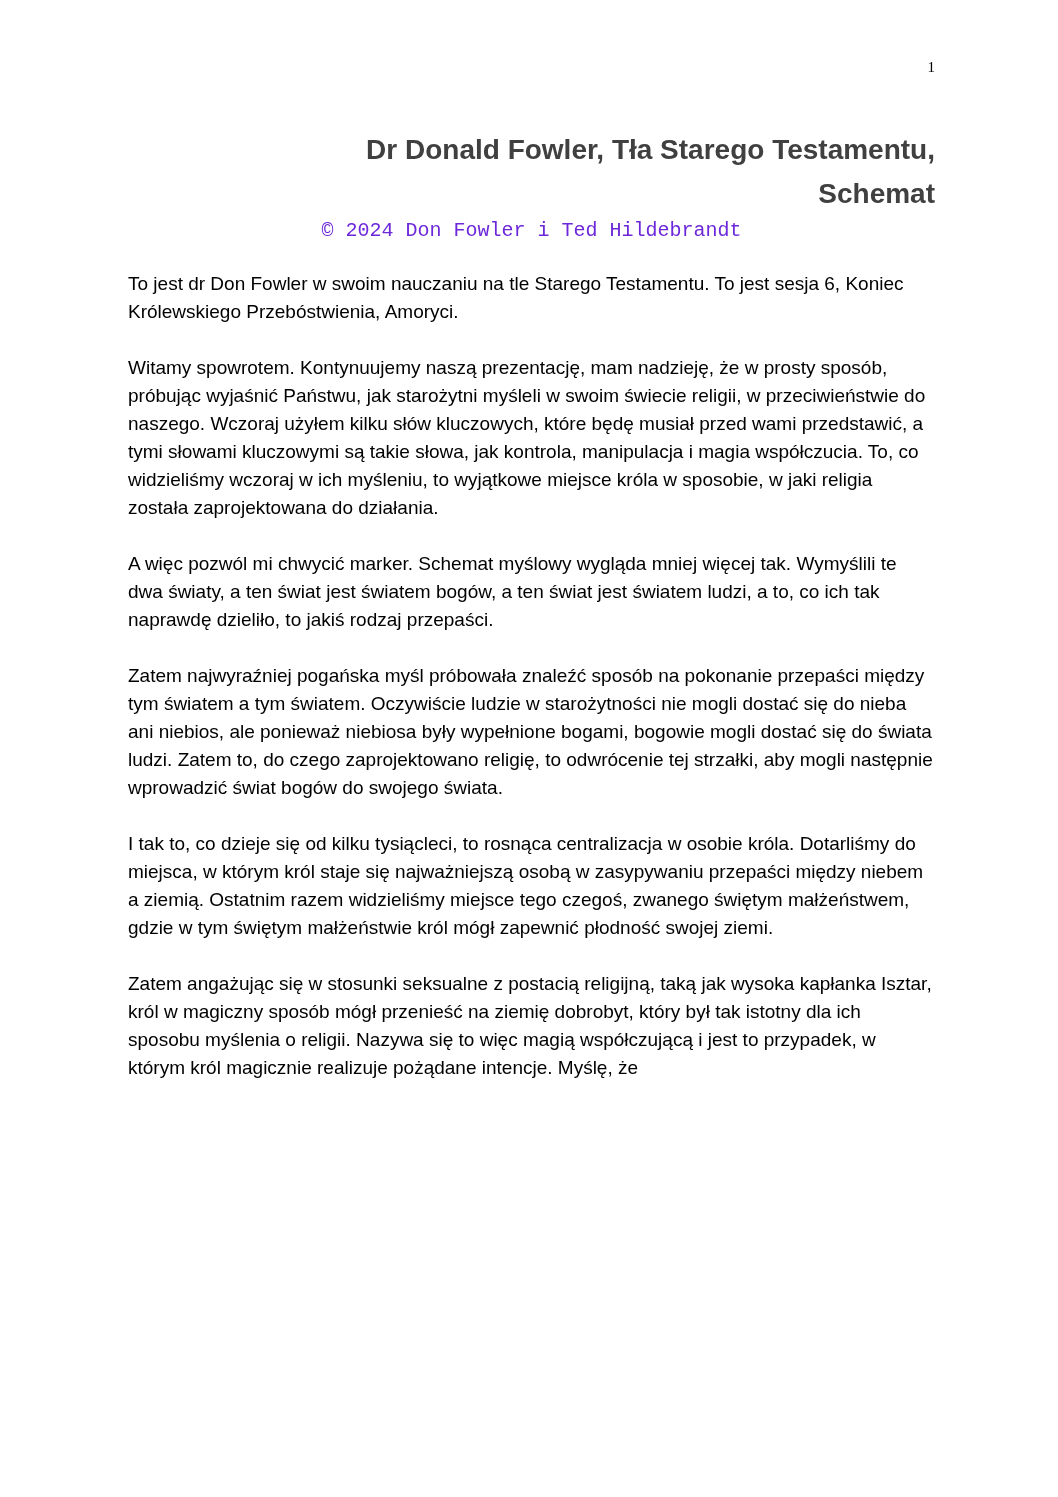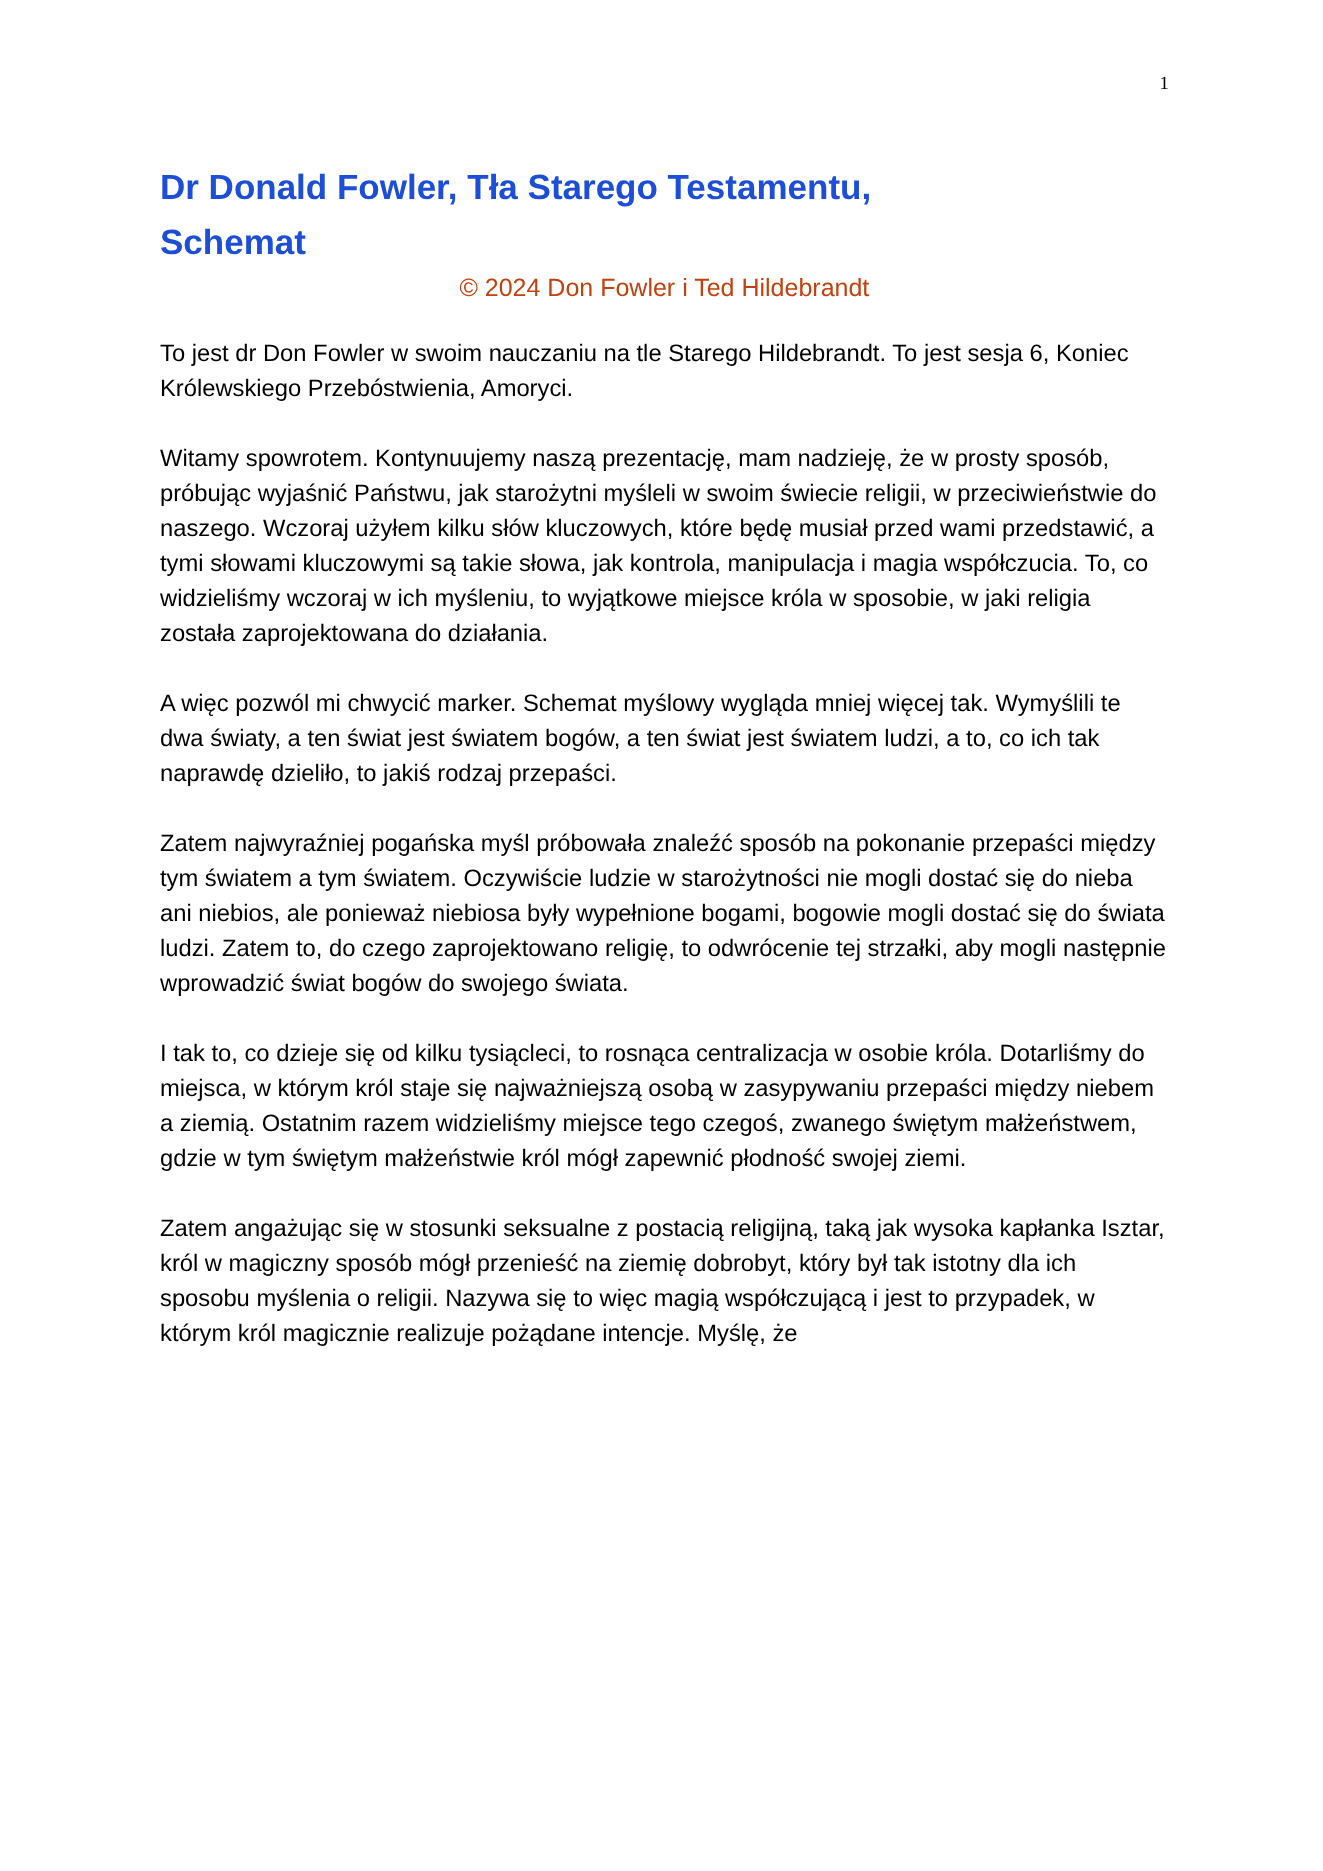--- a/index.html
+++ b/index.html
@@ -20,37 +20,37 @@
   }
   .page-number {
     text-align: right;
     font-family: "Liberation Serif", serif;
     font-size: 15px;
     line-height: 18px;
     color: #000000;
   }
   .doc-title {
     margin: 52px 0 0 0;
-    text-align: left;
+    text-align: right;
     font-family: "Liberation Sans", sans-serif;
     font-weight: bold;
     font-size: 28px;
     line-height: 44px;
-    color: #1d4ed8;
+    color: #404040;
   }
   .doc-title .title-line {
     display: block;
   }
   .copyright {
     margin: 2px 0 0 0;
     text-align: center;
-    font-family: Liberation Sans, sans-serif;
+    font-family: Liberation Mono, monospace;
     font-size: 20px;
     line-height: 26px;
-    color: #c2410c;
+    color: #6d28d9;
   }
   .doc-body {
     margin-top: 26px;
     font-size: 19px;
     line-height: 28px;
     text-align: left;
   }
   .doc-body p {
     margin: 0 0 28px 0;
   }
@@ -63,21 +63,21 @@
   <div class="page-number">1</div>
 
   <h1 class="doc-title">
     <span class="title-line">Dr Donald Fowler, Tła Starego Testamentu,</span>
     <span class="title-line">Schemat</span>
   </h1>
 
   <div class="copyright">© 2024 Don Fowler i Ted Hildebrandt</div>
 
   <div class="doc-body">
-    <p>To jest dr Don Fowler w swoim nauczaniu na tle Starego Hildebrandt. To jest sesja 6, Koniec Królewskiego Przebóstwienia, Amoryci.</p>
+    <p>To jest dr Don Fowler w swoim nauczaniu na tle Starego Testamentu. To jest sesja 6, Koniec Królewskiego Przebóstwienia, Amoryci.</p>
     <p>Witamy spowrotem. Kontynuujemy naszą prezentację, mam nadzieję, że w prosty sposób, próbując wyjaśnić Państwu, jak starożytni myśleli w swoim świecie religii, w przeciwieństwie do naszego. Wczoraj użyłem kilku słów kluczowych, które będę musiał przed wami przedstawić, a tymi słowami kluczowymi są takie słowa, jak kontrola, manipulacja i magia współczucia. To, co widzieliśmy wczoraj w ich myśleniu, to wyjątkowe miejsce króla w sposobie, w jaki religia została zaprojektowana do działania.</p>
     <p>A więc pozwól mi chwycić marker. Schemat myślowy wygląda mniej więcej tak. Wymyślili te dwa światy, a ten świat jest światem bogów, a ten świat jest światem ludzi, a to, co ich tak naprawdę dzieliło, to jakiś rodzaj przepaści.</p>
     <p>Zatem najwyraźniej pogańska myśl próbowała znaleźć sposób na pokonanie przepaści między tym światem a tym światem. Oczywiście ludzie w starożytności nie mogli dostać się do nieba ani niebios, ale ponieważ niebiosa były wypełnione bogami, bogowie mogli dostać się do świata ludzi. Zatem to, do czego zaprojektowano religię, to odwrócenie tej strzałki, aby mogli następnie wprowadzić świat bogów do swojego świata.</p>
     <p>I tak to, co dzieje się od kilku tysiącleci, to rosnąca centralizacja w osobie króla. Dotarliśmy do miejsca, w którym król staje się najważniejszą osobą w zasypywaniu przepaści między niebem a ziemią. Ostatnim razem widzieliśmy miejsce tego czegoś, zwanego świętym małżeństwem, gdzie w tym świętym małżeństwie król mógł zapewnić płodność swojej ziemi.</p>
     <p>Zatem angażując się w stosunki seksualne z postacią religijną, taką jak wysoka kapłanka Isztar, król w magiczny sposób mógł przenieść na ziemię dobrobyt, który był tak istotny dla ich sposobu myślenia o religii. Nazywa się to więc magią współczującą i jest to przypadek, w którym król magicznie realizuje pożądane intencje. Myślę, że</p>
   </div>
 
 </div>
 
 </body></html>

